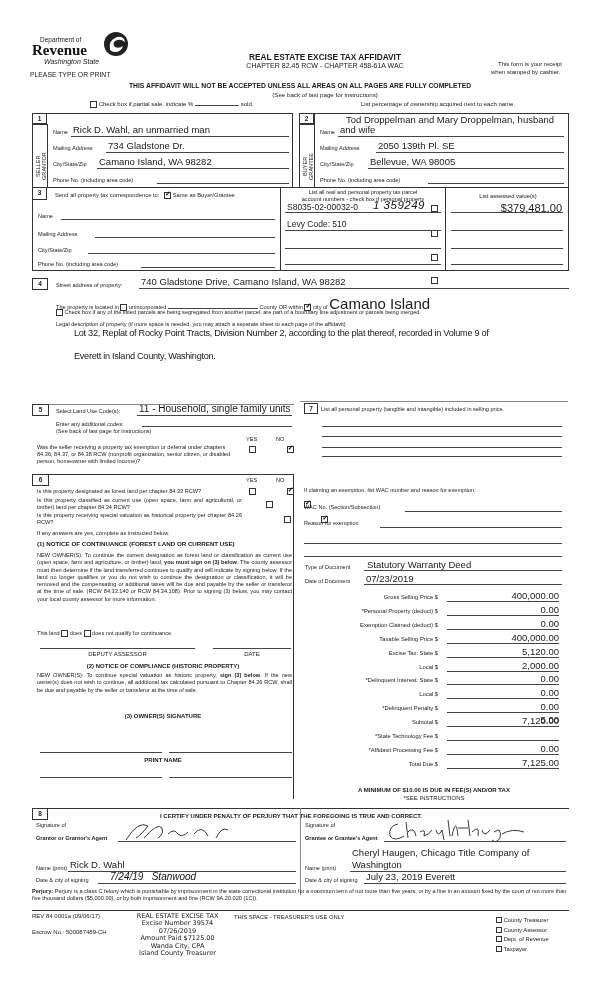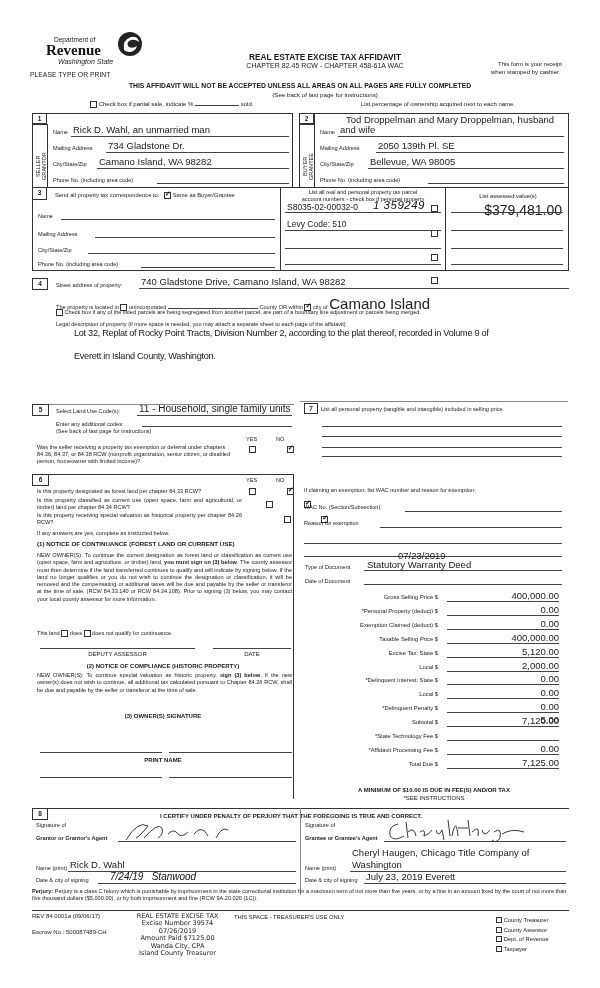--- a/index.html
+++ b/index.html
@@ -17,21 +17,21 @@
   .vert { position: absolute; writing-mode: vertical-rl; transform: rotate(180deg); font-size: 5.6px; text-align: center; line-height: 6px; }
   .tot-lbl { position: absolute; right: 162px; font-size: 5.8px; text-align: right; white-space: nowrap; }
   .tot-val { position: absolute; right: 41px; font-size: 9.5px; text-align: right; white-space: nowrap; }
   .tot-line { position: absolute; left: 447px; width: 112px; border-bottom: 1px solid #444; }
   .para { font-size: 5.6px; line-height: 7.3px; text-align: justify; }
   .stamp { font-family: "DejaVu Sans", sans-serif; font-size: 6.5px; line-height: 7.4px; text-align: center; color: #222; }
 </style>
 </head>
 <body>
 
-<div class="abs" style="left:44px;top:30px;width:100px;height:40px;">
+<div class="abs" style="left:30px;top:30px;width:100px;height:40px;">
   <div class="abs" style="left:10px;top:6px;font-size:6.5px;">Department of</div>
   <div class="abs" style="left:2px;top:12px;font-size:15px;font-weight:bold;font-family:'Liberation Serif',serif;color:#111;">Revenue</div>
   <div class="abs" style="left:14px;top:28px;font-size:7px;font-style:italic;">Washington State</div>
   <svg class="abs" style="left:72px;top:0px;" width="28" height="28" viewBox="0 0 28 28">
     <circle cx="14" cy="14" r="12" fill="#222"></circle>
     <path d="M8 20 Q6 10 15 7 Q22 6 23 12 Q18 8 13 11 Q10 14 13 17 Q17 19 21 16 Q19 22 13 22 Q10 22 8 20Z" fill="#fff"></path>
   </svg>
 </div>
 <div class="abs" style="left:30px;top:71px;font-size:6.8px;">PLEASE TYPE OR PRINT</div>
 
@@ -120,21 +120,21 @@
     <div>List all real and personal property tax parcel</div>
     <div>account numbers - check box if personal property</div>
   </div>
   <div class="abs" style="left:413px;top:5px;width:124px;text-align:center;font-size:5.8px;">List assessed value(s)</div>
 
   <div>
     <div class="abs val" style="left:254px;top:14px;font-size:8.5px;">S8035-02-00032-0</div>
     <div class="abs hand" style="left:340px;top:11px;font-size:11.5px;font-style:italic;letter-spacing:0.5px;">1 359249</div>
     <span class="cb abs" style="left:398px;top:17px;"></span>
     <div class="line" style="left:252px;top:24px;width:156px;"></div>
-    <div class="abs val" style="right:6px;top:14px;font-size:14px;">$379,481.00</div>
+    <div class="abs val" style="right:6px;top:14px;font-size:11px;">$379,481.00</div>
     <div class="line" style="left:418px;top:24px;width:112px;"></div>
   </div>
   <div>
     <div class="abs val" style="left:254px;top:31px;font-size:8.5px;">Levy Code:  510</div>
     <span class="cb abs" style="left:398px;top:35px;"></span>
     <div class="line" style="left:252px;top:42px;width:156px;"></div>
     <div class="line" style="left:418px;top:42px;width:112px;"></div>
   </div>
   <div>
     <span class="cb abs" style="left:398px;top:52px;"></span>
@@ -255,21 +255,21 @@
 <div class="line" style="left:405px;top:511px;width:157px;"></div>
 <div class="abs lbl" style="left:304px;top:520px;">Reason for exemption</div>
 <div class="line" style="left:380px;top:527px;width:182px;"></div>
 <div class="line" style="left:304px;top:543px;width:258px;"></div>
 
 <div class="line" style="left:304px;top:556px;width:258px;"></div>
 <div class="abs lbl" style="left:305px;top:564px;">Type of Document</div>
 <div class="abs val" style="left:367px;top:559px;">Statutory Warranty Deed</div>
 <div class="line" style="left:364px;top:570px;width:198px;"></div>
 <div class="abs lbl" style="left:305px;top:578px;">Date of Document</div>
-<div class="abs val" style="left:366px;top:550px;margin-left:32px;">07/23/2019</div>
+<div class="abs val" style="left:366px;top:573px;">07/23/2019</div>
 <div class="line" style="left:364px;top:584px;width:198px;"></div>
 
 <div id="totals">
     <div>
       <div class="tot-lbl" style="top: 594px;">Gross Selling Price $</div>
       <div class="tot-val" style="top: 590px;">400,000.00</div>
       <div class="tot-line" style="top: 601px;"></div>
     </div>
     <div>
       <div class="tot-lbl" style="top: 608px;">*Personal Property (deduct) $</div>

